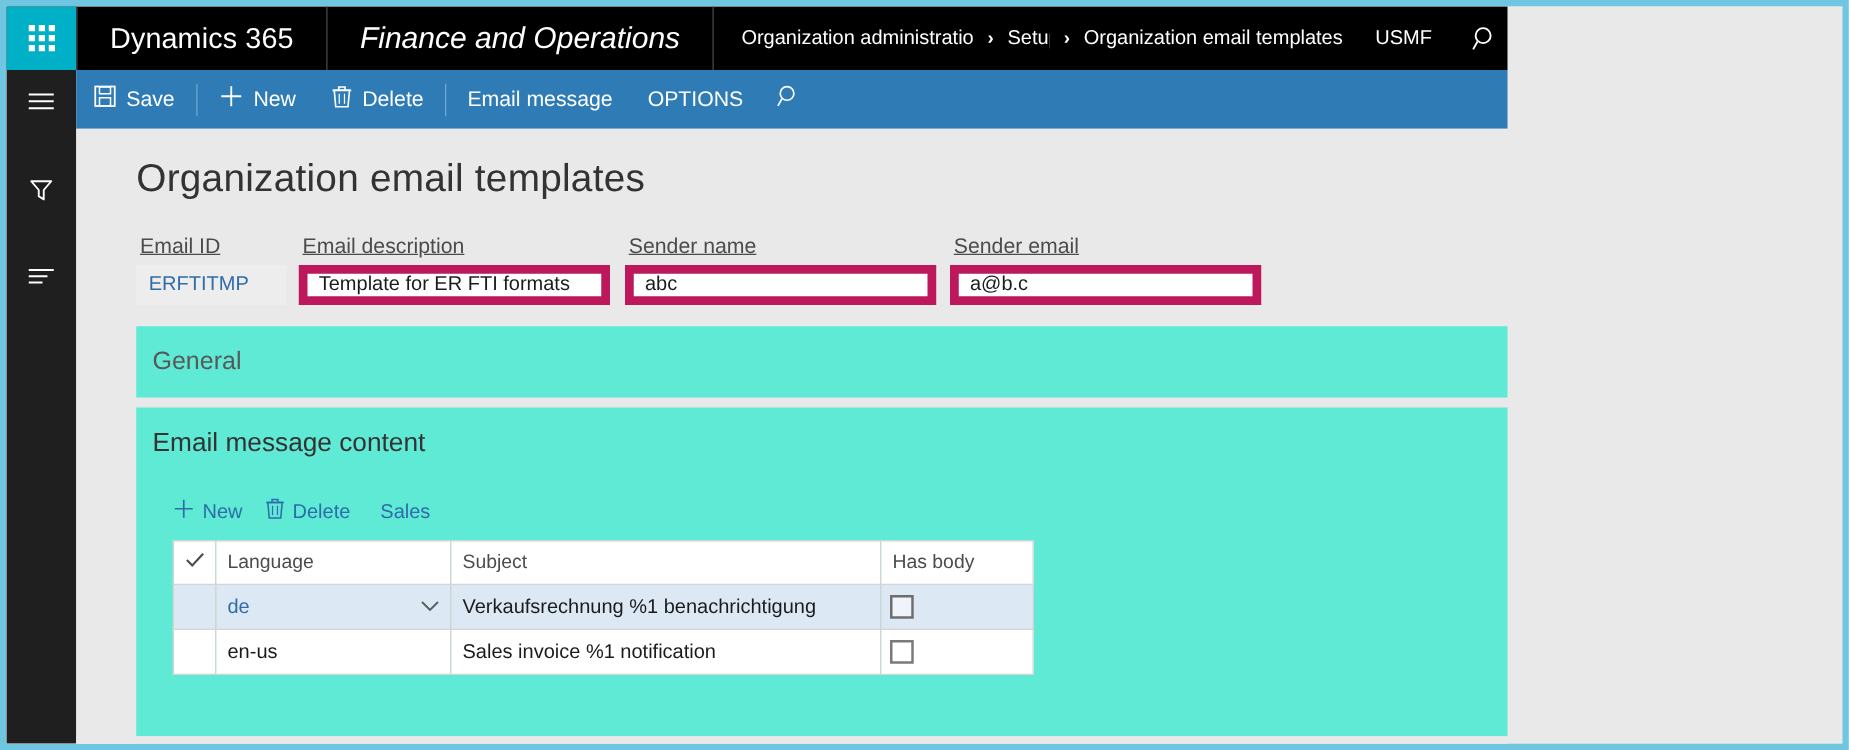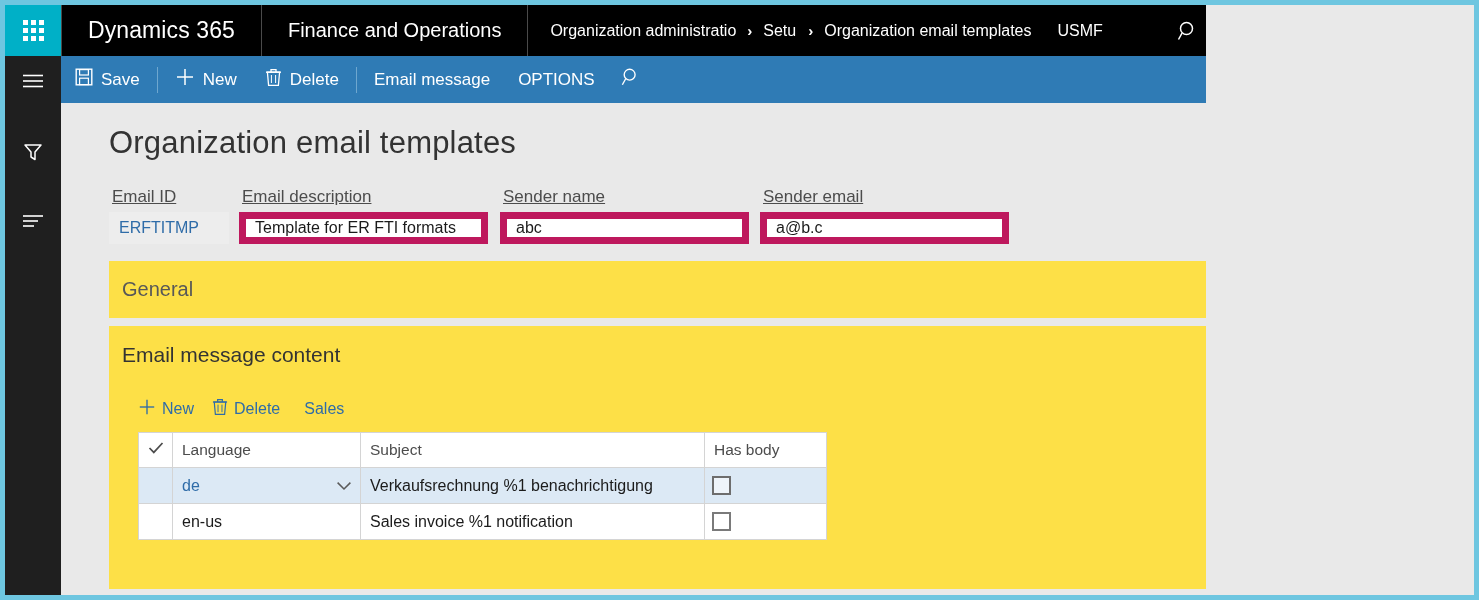--- a/index.html
+++ b/index.html
@@ -76,24 +76,25 @@
     cursor: pointer;
   }
   .vsep {
     width: 1px;
     height: 51px;
     background: #4a4a4a;
     flex: 0 0 auto;
   }
   #module {
     color: #ffffff;
-    font-size: 20px;
+    font-size: 24px;
     padding: 0 26px;
     white-space: nowrap;
     cursor: pointer;
+    font-style: italic;
   }
   #breadcrumb {
     display: flex;
     align-items: center;
     color: #ffffff;
     font-size: 16px;
     padding-left: 22px;
     white-space: nowrap;
     overflow: hidden;
   }
@@ -280,21 +281,21 @@
   }
   .fieldbox.readonly {
     background: #ededed;
     border: 1px solid #ededed;
     color: #2f6ca8;
   }
 
   
   .card {
     position: absolute;
-    background: #fde047;
+    background: #5eead4;
     box-sizing: border-box;
   }
   #general-card {
     left: 48px; top: 158px;
     width: 1258px;
     height: 57px;
     display: flex;
     align-items: center;
     cursor: pointer;
   }

